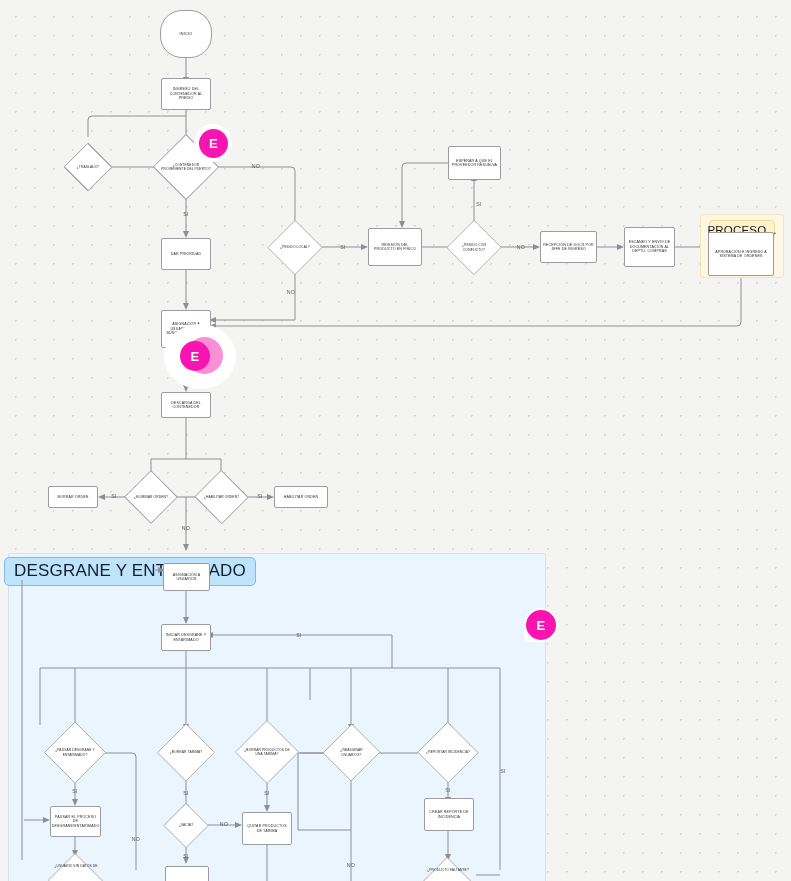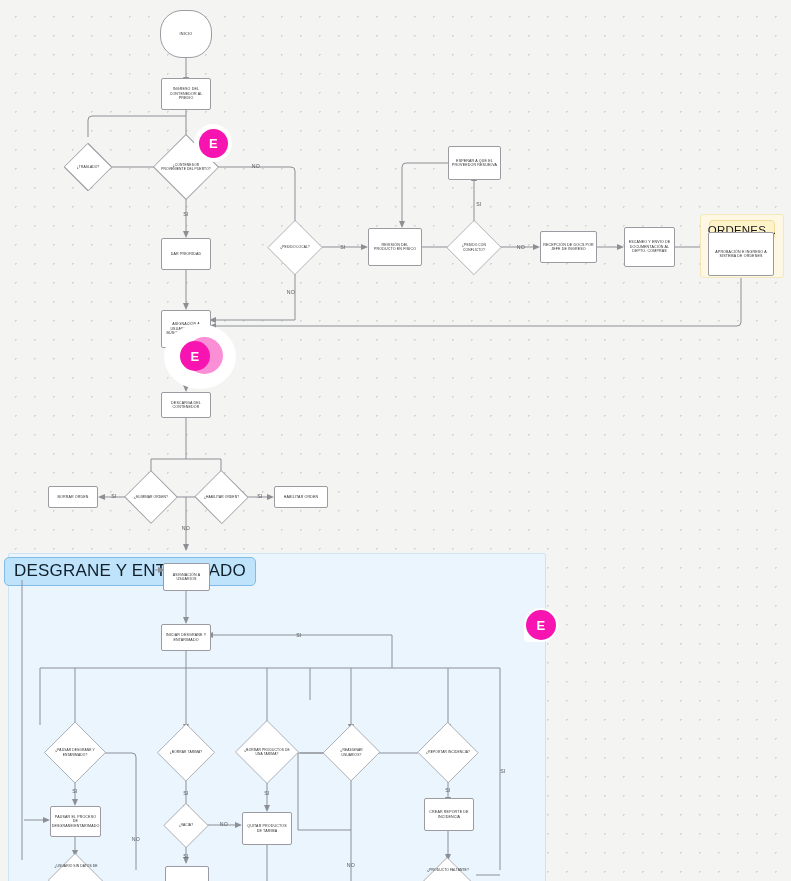--- a/index.html
+++ b/index.html
@@ -290,21 +290,21 @@
 
 <div class="node proc" style="left:540px;top:231px;width:57px;height:32px;">
   <span>RECEPCIÓN DE DOCS POR JEFE DE INGRESO</span>
 </div>
 
 <div class="node proc" style="left:624px;top:227px;width:51px;height:40px;">
   <span>ESCANEO Y ENVÍO DE DOCUMENTACIÓN AL DEPTO. COMPRAS</span>
 </div>
 
 <div id="sticky-frame"></div>
-<div id="sticky-title">ORDENES...</div>
+<div id="sticky-title">PROCESO...</div>
 <div class="node proc" style="left:708px;top:232px;width:66px;height:44px;background:#ffffff;">
   <span>APROBACIÓN E INGRESO A SISTEMA DE ORDENES</span>
 </div>
 
 <div class="node proc" style="left:161px;top:310px;width:50px;height:38px;">
   <span>ASIGNACIÓN A USUARIOS PARA BÚSQUEDA EN CDAT</span>
 </div>
 
 <div class="node proc" style="left:161px;top:392px;width:50px;height:26px;">
   <span>DESCARGA DEL CONTENEDOR</span>

